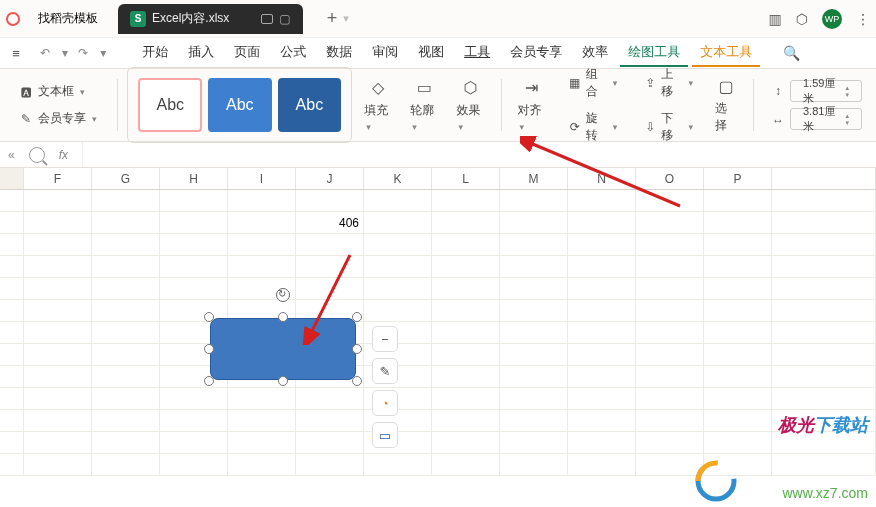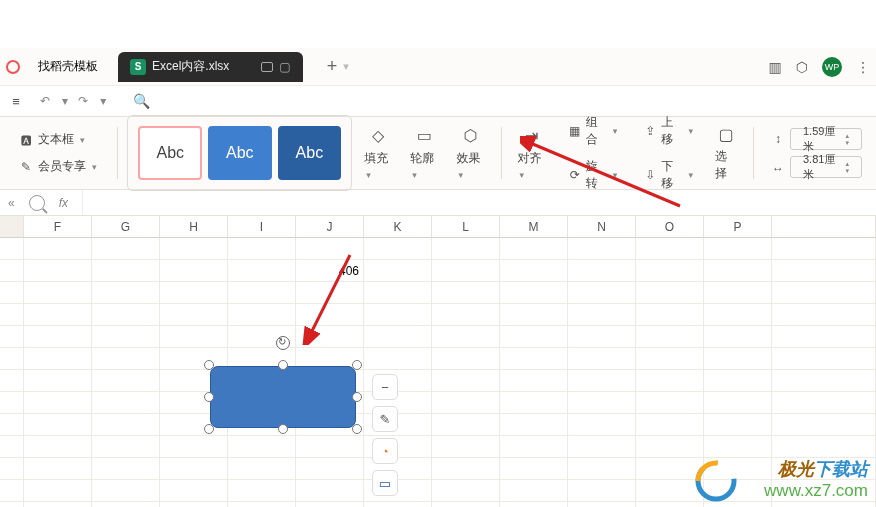--- a/index.html
+++ b/index.html
@@ -1,19 +1,19 @@
 <!DOCTYPE html>
 <html><head>
 <meta charset="utf-8">
 <style>
   * { box-sizing: border-box; margin: 0; padding: 0; font-family: "Microsoft YaHei", Arial, sans-serif; }
   body { width: 876px; height: 507px; overflow: hidden; background: #fff; position: relative; }
 
   
-  .titlebar { height: 38px; background: #fdfbf9; display: flex; align-items: center; padding: 0 6px; border-bottom: 1px solid #eee; margin-top: 48px; }
+  .titlebar { height: 38px; background: #fdfbf9; display: flex; align-items: center; padding: 0 6px; border-bottom: 1px solid #eee; }
   .titlebar .circ { width: 14px; height: 14px; border-radius: 50%; border: 2px solid #e55; margin-right: 6px; }
   .tab { height: 30px; display: flex; align-items: center; padding: 0 12px; font-size: 12px; border-radius: 6px 6px 0 0; gap: 6px; }
   .tab.dark { background: #2b2b2b; color: #eee; margin-left: 8px; }
   .tab.dark .sqicon { width: 16px; height: 16px; background: #1a8f5f; border-radius: 3px; color:#fff; display:flex;align-items:center;justify-content:center;font-size:10px;font-weight:bold; }
   .titlebar .plus { margin-left: 24px; font-size: 18px; color:#666; }
   .titlebar .right { margin-left: auto; display:flex; gap:14px; align-items:center; color:#555; font-size:14px;}
   .titlebar .wp { width:20px;height:20px;border-radius:50%;background:#15803d;color:#fff;font-size:9px;display:flex;align-items:center;justify-content:center;}
 
   
   .menubar { height: 30px; display:flex; align-items:center; gap:4px; padding:0 6px; font-size:13px; color:#333; }
@@ -75,22 +75,22 @@
   
   .float-tools { position:absolute; left:372px; top:352px; display:flex; flex-direction:column; gap:6px;}
   .ftool { width:26px;height:26px;border:1px solid #ddd;border-radius:5px;background:#fff;display:flex;align-items:center;justify-content:center;font-size:13px;color:#555;}
 
   
   .arrow { position:absolute; pointer-events:none; }
 
   
   .wm { position:absolute; right:8px; bottom:6px; text-align:right; }
   .wm .big{font-size:18px;color:#2f8fce;font-style:italic;font-weight:bold;}
-  .wm .big .j{color:#a16207;text-align:center;}
-  .wm .sm{font-size:17px;color:#55b04a;}
+  .wm .big .j{color:#be185d;text-align:center;}
+  .wm .sm{font-size:14px;color:#55b04a;margin-top:48px;}
   .wm svg{position:absolute;right:130px;bottom:-2px;}
 
   .tab .monitor{width:12px;height:10px;border:1px solid #aaa;border-radius:2px;display:inline-block;}
   .tab .cube{font-size:12px;color:#aaa;}
 </style>
 </head>
 <body>
 
 <div class="titlebar">
   <span class="circ"></span>
@@ -114,20 +114,34 @@
   </div>
 </div>
 
 <div class="menubar">
   <span class="home ico">≡</span>
   <div class="histbtns">
     <span>↶</span>
       <span class="dd">▾</span>
     <span>↷</span>
       <span class="dd">▾</span>
+  </div>
+  <div class="tabs">
+    <span class="mtab">开始</span>
+    <span class="mtab">插入</span>
+    <span class="mtab">页面</span>
+    <span class="mtab">公式</span>
+    <span class="mtab">数据</span>
+    <span class="mtab">审阅</span>
+    <span class="mtab">视图</span>
+    <span class="mtab" style="text-decoration:underline">工具</span>
+    <span class="mtab">会员专享</span>
+    <span class="mtab">效率</span>
+    <span class="mtab active">绘图工具</span>
+    <span class="mtab orange">文本工具</span>
   </div>
   <span class="search ico">🔍</span>
 </div>
 
 <div class="ribbon">
   <div class="ribgroup">
     <div class="ribrow hbtn">
       <span class="ico">🅰</span>
       <span>文本框</span>
       <span class="dd">▾</span>

